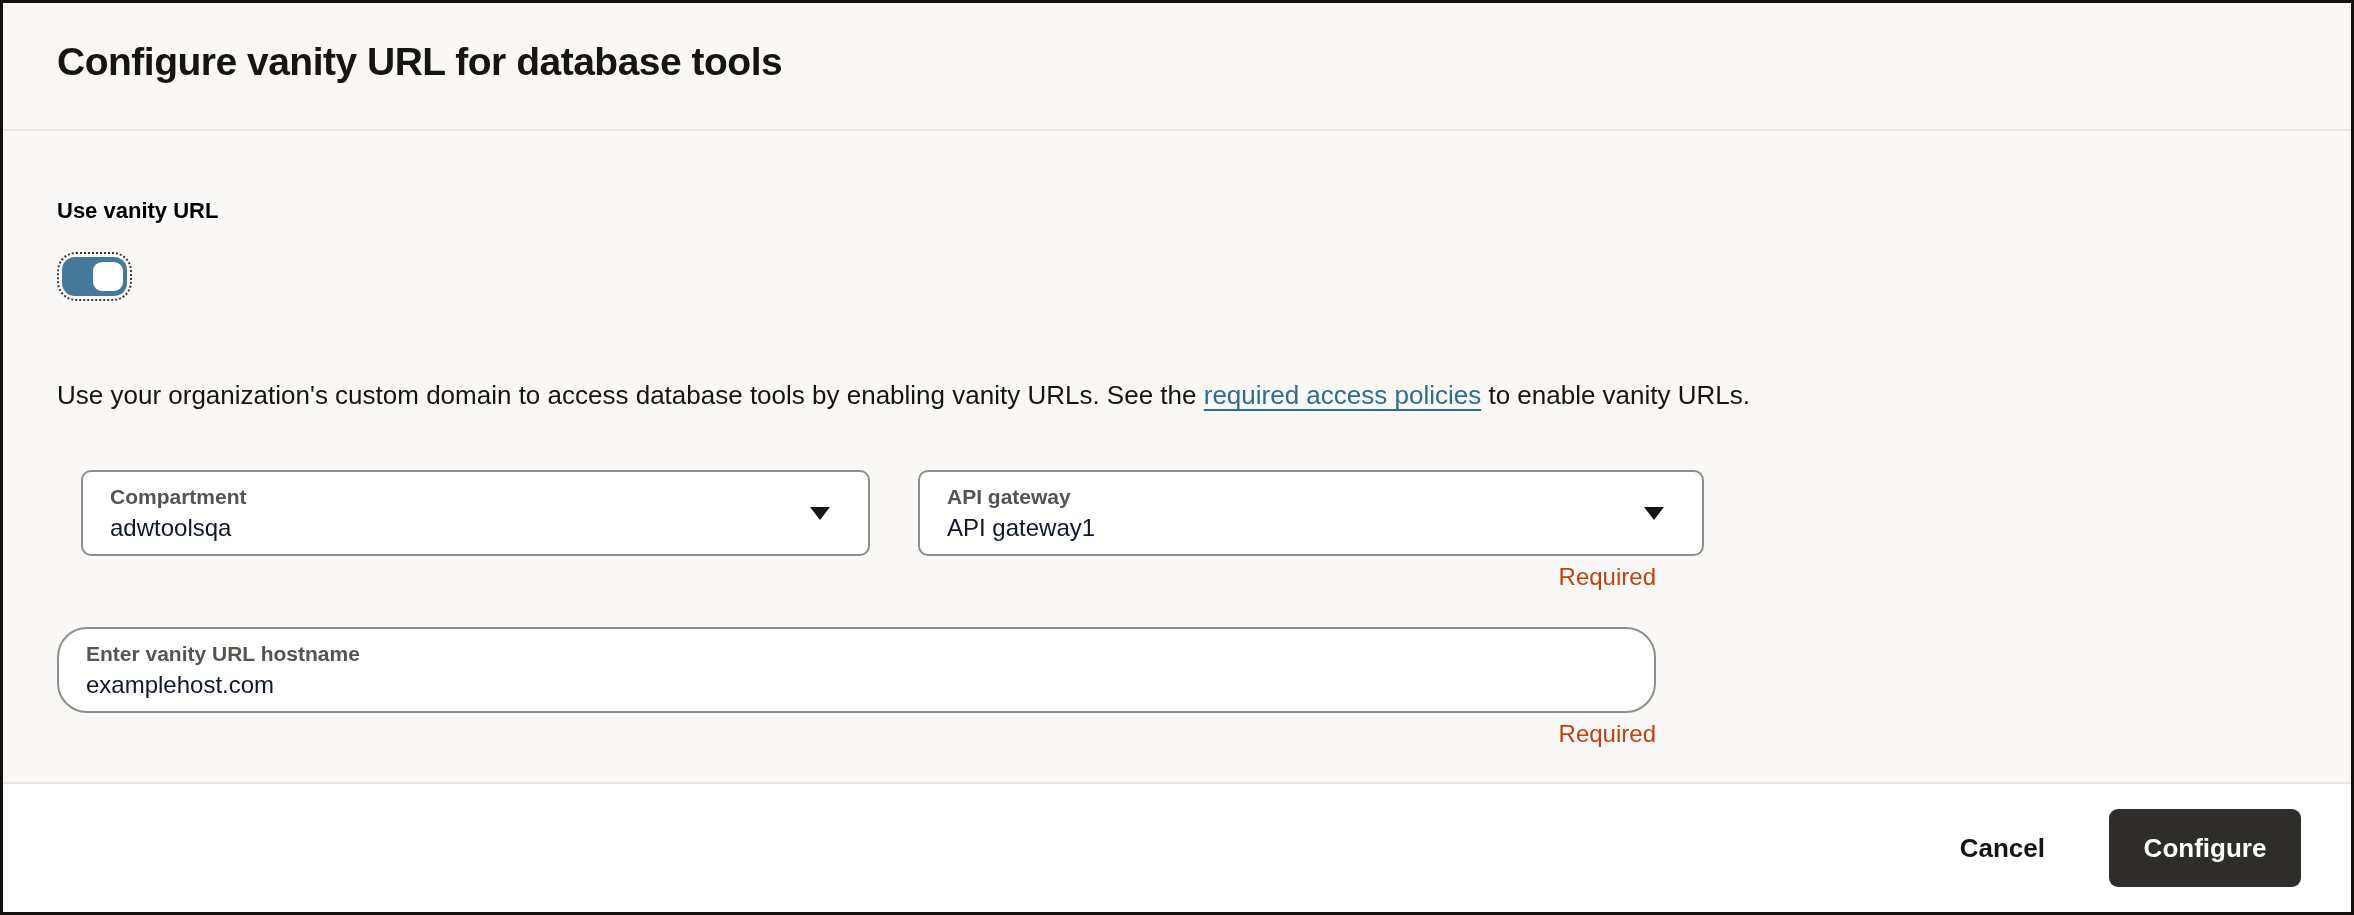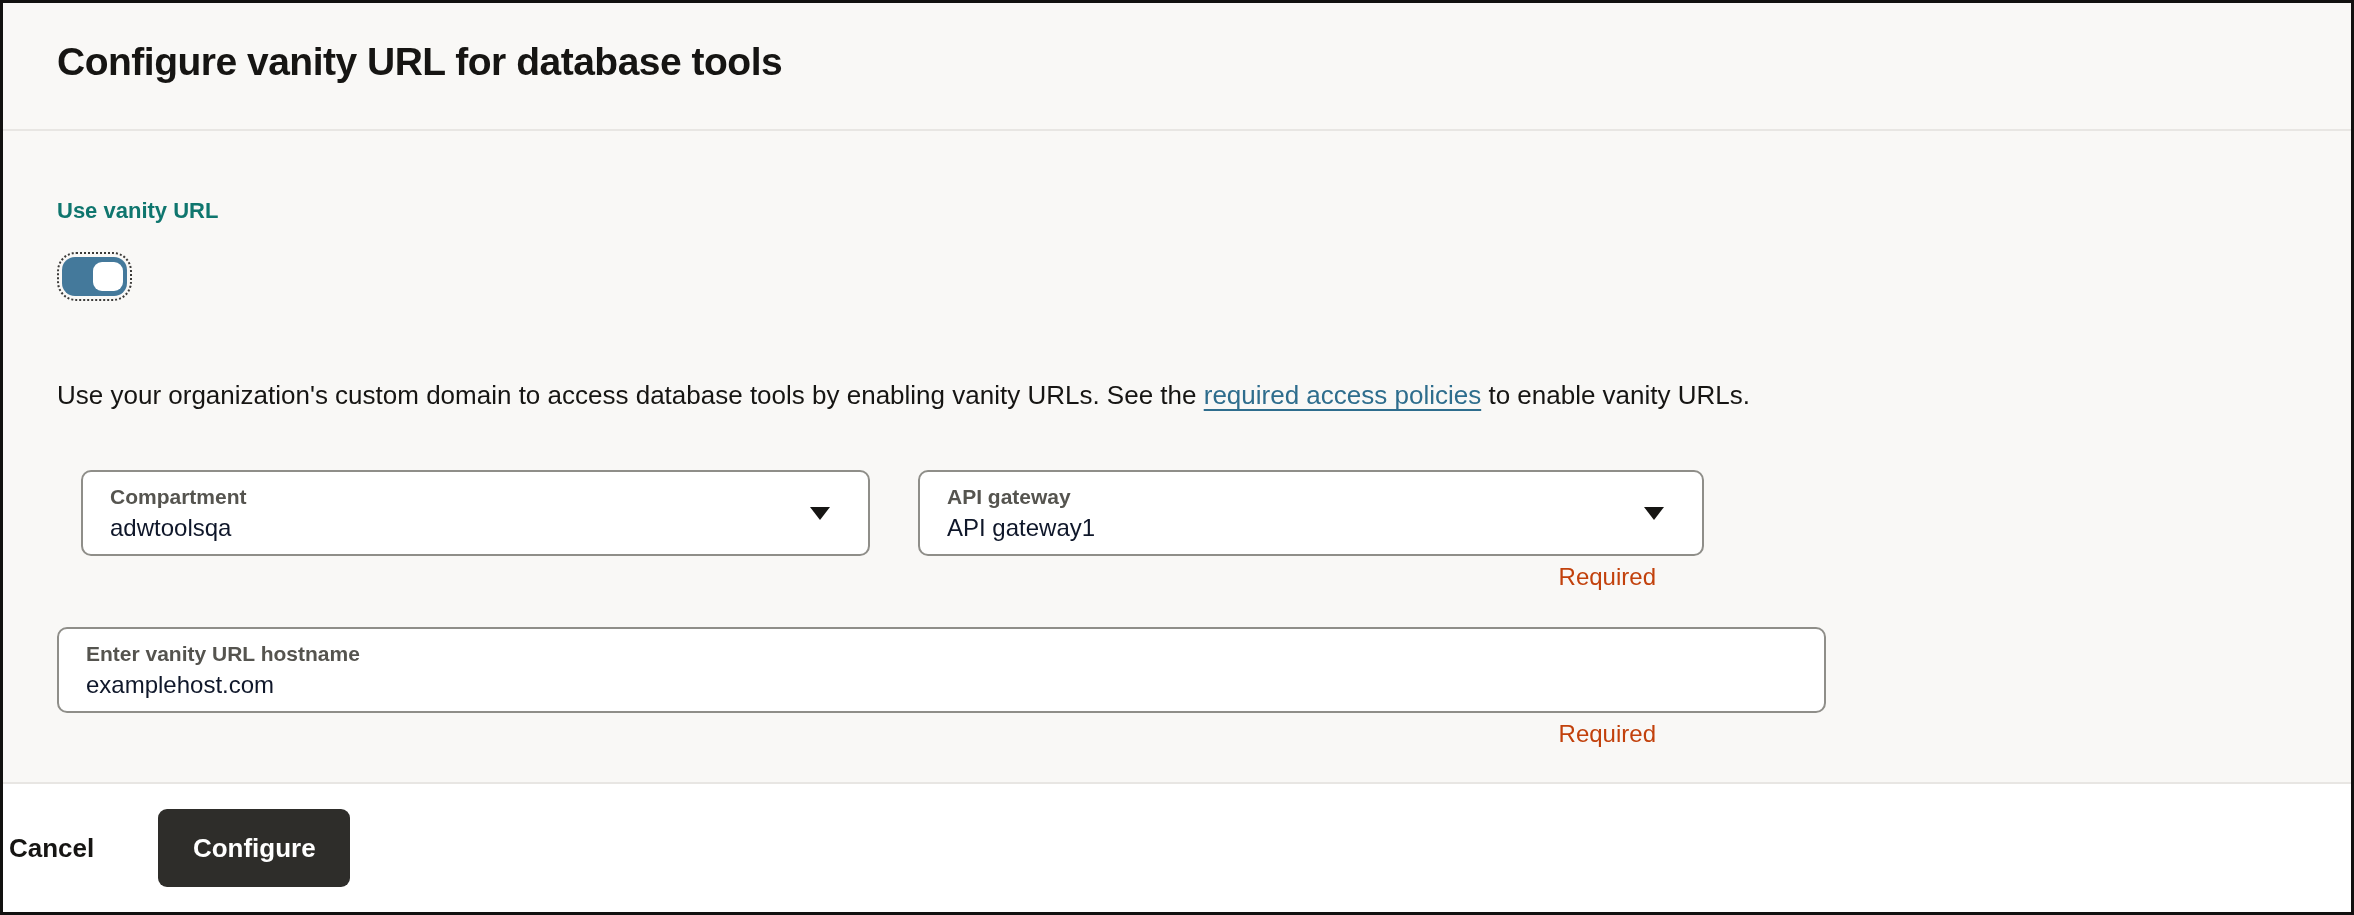--- a/index.html
+++ b/index.html
@@ -38,21 +38,21 @@
   
   .body {
     flex: 1 1 auto;
     padding: 0 54px;
   }
   .toggle-label {
     margin-top: 66px;
     font-size: 22px;
     line-height: 28px;
     font-weight: 600;
-    color: #0f766e;
+    color: #000000;
   }
   .toggle-wrap {
     margin-top: 27px;
     display: inline-block;
     border: 2px dotted #3c3b39;
     border-radius: 19px;
     padding: 3px;
   }
   .toggle-track {
     position: relative;
@@ -98,21 +98,21 @@
     border-radius: 10px;
     display: flex;
     flex-direction: column;
     justify-content: center;
     padding-left: 27px;
     padding-right: 70px;
   }
   .field.select { cursor: pointer; margin-left: 24px; }
   .field-compartment { width: 789px; }
   .field-gateway { width: 786px; }
-  .field-hostname { width: 1769px; margin-top: 35px; }
+  .field-hostname { width: 1599px; margin-top: 35px; border-radius: 30px; }
   .field-label {
     font-size: 21px;
     line-height: 26px;
     font-weight: 600;
     color: #55544f;
     margin-bottom: 3px;
   }
   .field-value {
     font-size: 24px;
     line-height: 30px;
@@ -141,20 +141,21 @@
   }
 
   
   .footer {
     flex: 0 0 auto;
     height: 130px;
     background: #ffffff;
     border-top: 2px solid #e8e6e3;
     display: flex;
     align-items: center;
+    justify-content: flex-end;
     padding-right: 50px;
     gap: 58px;
   }
   .btn-cancel {
     border: none;
     background: transparent;
     font-family: inherit;
     font-size: 26px;
     font-weight: 700;
     color: #161513;

